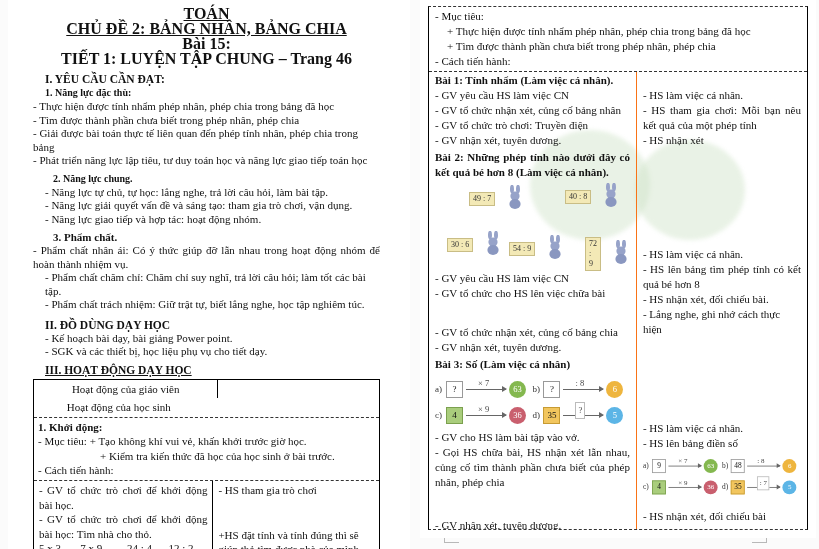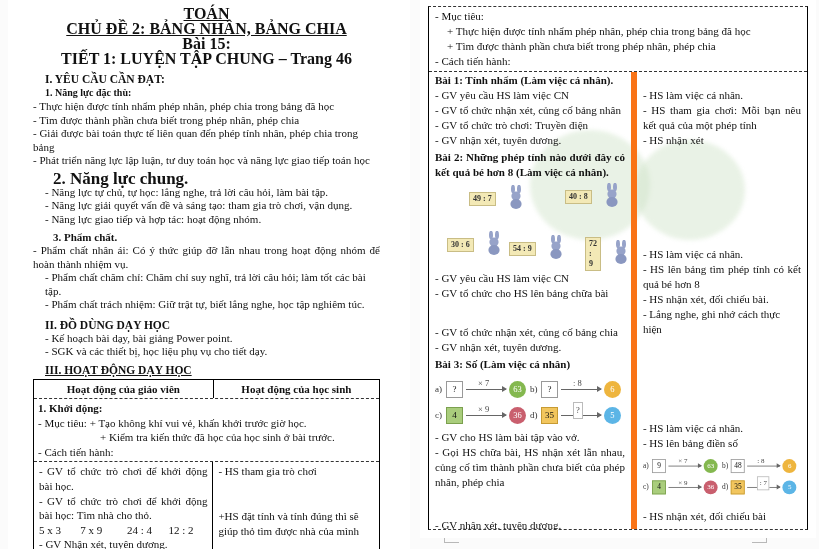--- a/index.html
+++ b/index.html
@@ -17,38 +17,38 @@
   
   .t-center{text-align:center;font-weight:bold;font-size:16px;line-height:15px;}
   .t-underline{text-decoration:underline;}
   .body-line{font-size:11px;line-height:13.5px;}
   .h-bold{font-weight:bold;font-size:11.5px;line-height:14px;}
   .indent1{padding-left:12px;}
   .indent2{padding-left:20px;}
   .mt4{margin-top:4px;} .mt6{margin-top:6px;}
   
   .tbl{border:1px solid #000;border-bottom:1px dashed #333;margin-top:2px;font-size:11px;line-height:14.6px;}
-  .tbl-head{display:flex;border-bottom:1px dashed #333;font-weight:bold;text-align:center;}
+  .tbl-head{display:flex;border-bottom:1px dashed #333;font-weight:normal;text-align:center;flex-direction:column;}
   .tbl-head .c1{width:52%;border-right:1px solid #000;padding:2px 2px;}
   .tbl-head .c2{width:48%;padding:2px 2px;}
   .merged{padding:2px 4px;border-bottom:1px dashed #333;}
   .row2{display:flex;}
   .row2 .c1{width:52%;border-right:1px solid #000;padding:2px 5px;box-sizing:border-box;}
   .row2 .c2{width:48%;padding:2px 5px;box-sizing:border-box;}
   .rtbl{border-left:1px solid #000;border-right:1px solid #000;border-top:1px dashed #333;
         border-bottom:1px dashed #333;font-size:11px;line-height:15px;height:524px;box-sizing:border-box;overflow:hidden;}
   .rtbl .merged{padding:2px 6px;}
   .rrow{display:flex;}
-  .rrow .c1{width:55%;border-right:6px solid #f97316;padding:1px 6px;box-sizing:border-box;}
+  .rrow .c1{width:55%;border-right:1px solid #f97316;padding:1px 6px;box-sizing:border-box;}
   .rrow .c2{width:45%;padding:1px 6px;box-sizing:border-box;}
   .just{text-align:justify;}
   .pre{white-space:pre;}
   
   .cards{position:relative;height:86px;margin:3px 0 2px 2px;}
-  .card-pair{position:absolute;display:flex;align-items:center;gap:11px;font-weight:bold;}
+  .card-pair{position:absolute;display:flex;align-items:center;gap:11px;}
   .tag{background:#f3e9b6;border:1px solid #c9bd85;font-size:8px;line-height:10px;padding:1px 3px;color:#333;}
   .watermark{position:absolute;border-radius:50%;background:#cfe3c8;opacity:.45;filter:blur(2px);}
   
   .diagram{display:grid;grid-template-columns:1fr 1fr;grid-auto-rows:26px;margin:4px 0 2px 0;}
   .dgi{display:flex;align-items:center;}
   .dg-lab{font-size:9px;width:11px;color:#333;}
   .dg-box{width:15px;height:15px;border:1px solid #999;display:flex;align-items:center;justify-content:center;
           font-size:9px;background:#fff;}
   .dg-box.green{background:#a9cd7c;border-color:#7ba04e;}
   .dg-box.orange{background:#f2c65e;border-color:#c79b33;}
@@ -80,23 +80,23 @@
     <div class="t-center t-underline">TOÁN</div>
     <div class="t-center t-underline">CHỦ ĐỀ 2: BẢNG NHÂN, BẢNG CHIA</div>
     <div class="t-center">Bài 15:</div>
     <div class="t-center">TIẾT 1: LUYỆN TẬP CHUNG  – Trang 46</div>
 
     <div class="h-bold mt6 indent1">I. YÊU CẦU CẦN ĐẠT:</div>
     <div class="h-bold indent1" style="font-size:10px">1. Năng lực đặc thù:</div>
     <div class="body-line">- Thực hiện được tính nhẩm phép nhân, phép chia trong bảng đã học</div>
     <div class="body-line">- Tìm được thành phần chưa biết trong phép nhân, phép chia</div>
     <div class="body-line">- Giải được bài toán thực tế liên quan đến phép tính nhân, phép chia trong bảng</div>
-    <div class="body-line">- Phát triển năng lực lập luận, tư duy toán học và năng lực giao tiếp toán học</div>
-
-    <div class="h-bold mt4 indent2" style="font-size:17px">2. Năng lực chung.</div>
+    <div class="body-line">- Phát triển năng lực lập tiêu, tư duy toán học và năng lực giao tiếp toán học</div>
+
+    <div class="h-bold mt4 indent2" style="font-size:10px">2. Năng lực chung.</div>
     <div class="body-line indent1">- Năng lực tự chủ, tự học: lắng nghe, trả lời câu hỏi, làm bài tập.</div>
     <div class="body-line indent1">- Năng lực giải quyết vấn đề và sáng tạo: tham gia trò chơi, vận dụng.</div>
     <div class="body-line indent1">- Năng lực giao tiếp và hợp tác: hoạt động nhóm.</div>
 
     <div class="h-bold mt4 indent2" style="font-size:11px">3. Phẩm chất.</div>
     <div class="body-line indent1 just" style="padding-left:0">- Phẩm chất nhân ái: Có ý thức giúp đỡ lẫn nhau trong hoạt động nhóm để hoàn thành nhiệm vụ.</div>
     <div class="body-line indent1">- Phẩm chất chăm chỉ: Chăm chỉ suy nghĩ, trả lời câu hỏi; làm tốt các bài tập.</div>
     <div class="body-line indent1">- Phẩm chất trách nhiệm: Giữ trật tự, biết lắng nghe, học tập nghiêm túc.</div>
 
     <div class="h-bold mt6 indent1">II. ĐỒ DÙNG DẠY HỌC</div>
@@ -206,21 +206,21 @@
               <span class="tag">72 : 9</span>
               <span><svg width="18" height="24" viewBox="0 0 18 24">
                     <ellipse cx="6" cy="4" rx="2" ry="4.4" fill="#97a3c9"></ellipse>
                     <ellipse cx="12" cy="4" rx="2" ry="4.4" fill="#97a3c9"></ellipse>
                     <circle cx="9" cy="11" r="4.6" fill="#97a3c9"></circle>
                     <ellipse cx="9" cy="19" rx="5.6" ry="5" fill="#8a97c0"></ellipse>
                   </svg></span>
             </div>
           </div>
           <div>- GV yêu cầu HS làm việc CN</div>
-          <div>- GV tổ chức cho HS lên bảng chữa bài</div>
+          <div>- GV tổ chức cho HS lên việc chữa bài</div>
           <div style="margin-top:24px">- GV tổ chức nhận xét, củng cố bảng chia</div>
           <div>- GV nhận xét, tuyên dương.</div>
         </div>
         <div class="c2">
           <div style="margin-top:97px">- HS làm việc cá nhân.</div>
           <div class="just">- HS lên bảng tìm phép tính có kết quả bé hơn 8</div>
           <div>- HS nhận xét, đối chiếu bài.</div>
           <div>- Lắng nghe, ghi nhớ cách thực hiện</div>
         </div>
       </div>

